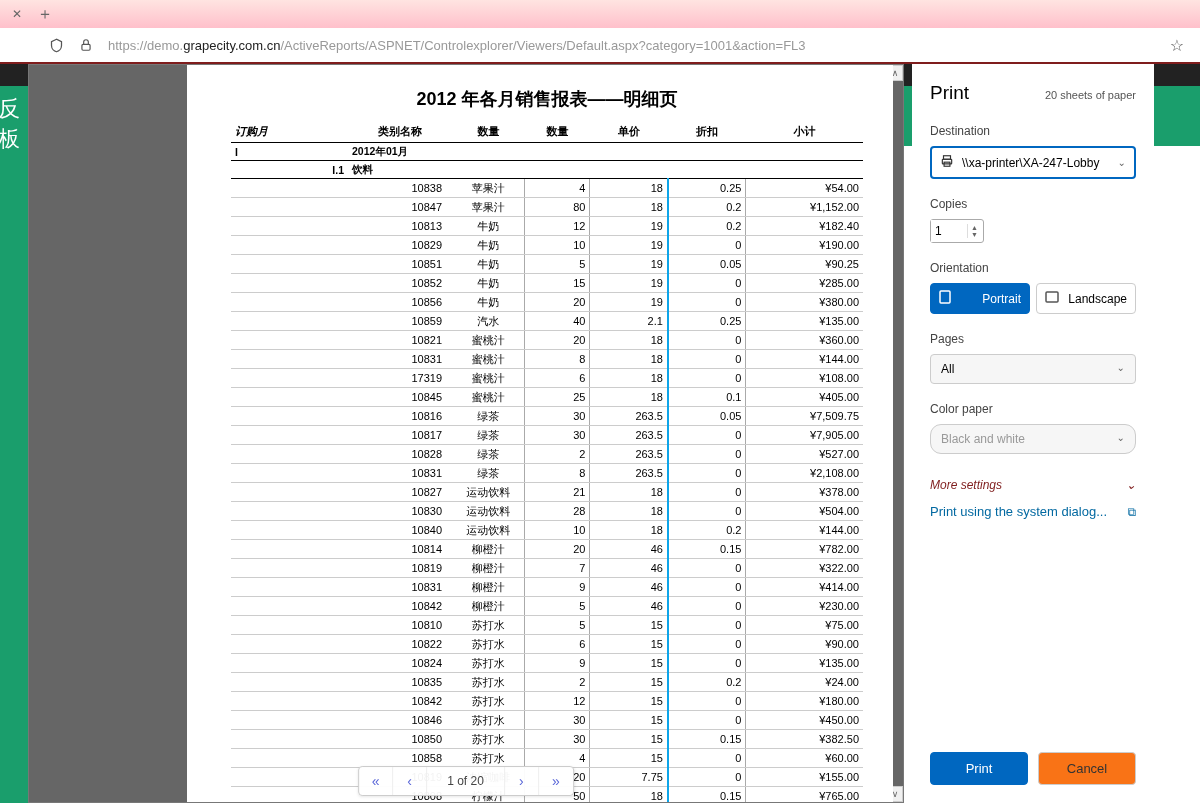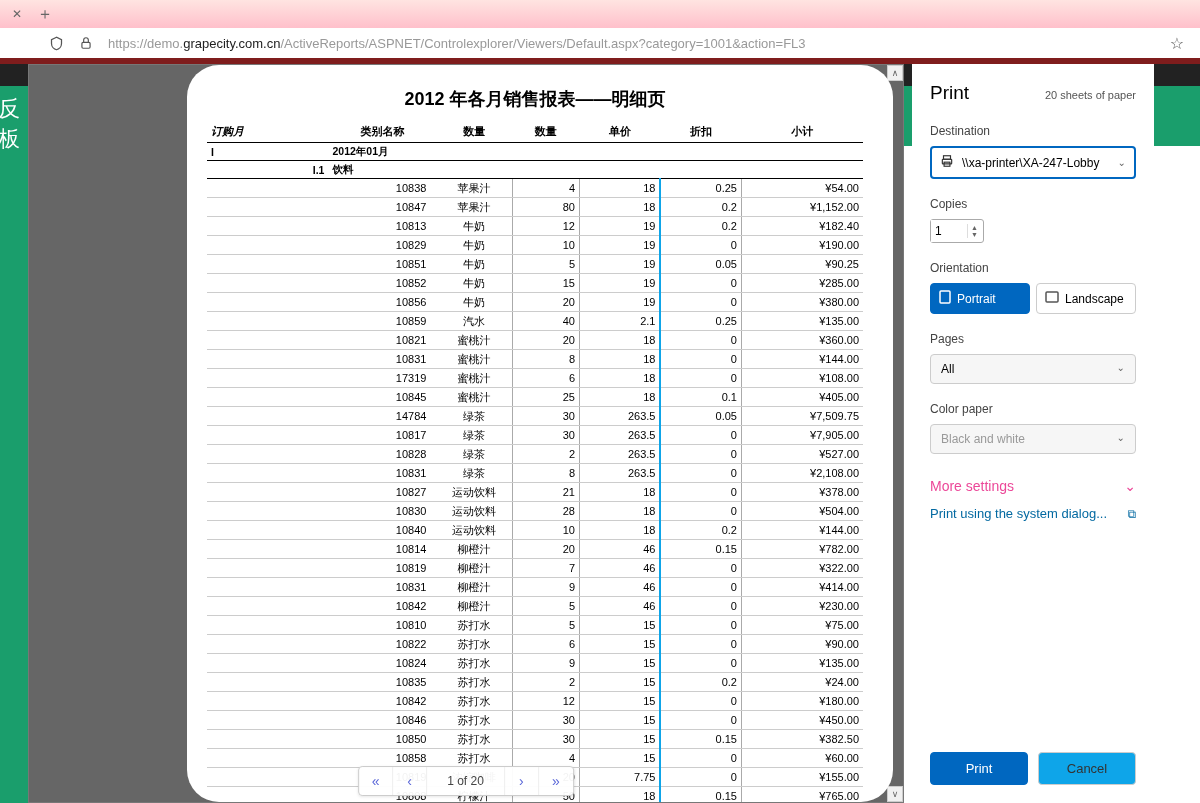--- a/index.html
+++ b/index.html
@@ -2,37 +2,37 @@
 <html><head>
 <meta charset="utf-8">
 <style>
 * { box-sizing: border-box; margin: 0; padding: 0; font-family: Arial, "Microsoft YaHei", sans-serif; }
 body { background: #fff; width: 1200px; height: 803px; overflow: hidden; position: relative; }
 
 .tab-bar { height: 28px; background: linear-gradient(to bottom, #ffe4e1, #ffc0cb); display: flex; align-items: center; padding: 0 8px; }
 .tab-close { width: 18px; height: 18px; display: flex; align-items: center; justify-content: center; color: #666; font-size: 12px; margin-right: 10px; }
 .tab-add { width: 18px; height: 18px; display: flex; align-items: center; justify-content: center; color: #666; font-size: 16px; }
 
-.addr-bar { height: 36px; background: #fff; display: flex; align-items: center; padding: 0 12px; gap: 14px; border-bottom: 6px solid #7f1d1d; }
+.addr-bar { height: 36px; background: #fff; display: flex; align-items: center; padding: 0 12px; gap: 14px; border-bottom: 2px solid #7f1d1d; }
 .shield-icon, .lock-icon { width: 16px; height: 16px; display: flex; align-items: center; justify-content: center; color: #555; margin-left: 36px;}
 .lock-icon { margin-left: 0; }
 .url { font-size: 13px; color: #999; flex: 1; }
 .url .domain { color: #222; }
 .fav-icon { color: #555; font-size: 16px; margin-right: 4px; }
 
 .page-band { height: 739px; display: flex; }
 .left-bg { width: 28px; background: #1a9e6c; position: relative; }
 .left-bg::before { content: ""; position: absolute; top: 0; left: 0; right: 0; height: 22px; background: #222; }
 .left-label { position: absolute; top: 30px; left: -2px; color: #fff; font-size: 22px; writing-mode: horizontal-tb; letter-spacing: 2px; }
 .band-rest { flex: 1; position: relative; }
 .band-rest::before { content: ""; position: absolute; top: 0; left: 0; right: 0; height: 22px; background: #222; }
 .band-rest::after { content: ""; position: absolute; top: 22px; left: 0; right: 0; height: 60px; background: #1a9e6c; }
 
 .preview-overlay { position: absolute; top: 64px; left: 28px; width: 876px; height: 739px; background: #666; border: 1px solid #777; }
-.page { position: absolute; top: 0; left: 158px; width: 706px; height: 100%; background: #fff; padding: 16px 30px 0 20px; overflow: hidden; border-radius: 32px; }
+.page { position: absolute; top: 0; left: 158px; width: 706px; height: 100%; background: #fff; padding: 16px 30px 0 44px; overflow: hidden; }
 .page-title { text-align: center; font-size: 18px; font-weight: bold; margin: 6px 0 10px 0; }
 
 .rpt-table { width: 100%; border-collapse: collapse; font-size: 11px; }
 .rpt-table th { text-align: center; font-weight: bold; border-bottom: 1.5px solid #000; padding: 3px 4px; }
 .rpt-table th:first-child, .rpt-table td.col-month { text-align: left; }
 .rpt-table td { padding: 1.5px 4px; text-align: right; white-space: nowrap; }
 .rpt-table td.col-cat, .rpt-table td.col-name { text-align: center; }
 .rpt-table td.col-month { text-align: left; font-weight: bold; }
 .row-month td { border-bottom: 1px solid #000; font-size: 10.5px; }
 .row-cat td { border-bottom: 1px solid #000; font-size: 10.5px; }
@@ -57,30 +57,30 @@
 .pp-sheets { font-size: 11px; color: #555; }
 .pp-label { font-size: 12px; color: #444; margin-bottom: 8px; }
 .pp-group { margin-bottom: 18px; }
 .pp-dest { border: 2px solid #0067c0; border-radius: 4px; padding: 6px 8px; display: flex; align-items: center; gap: 8px; font-size: 12px; }
 .pp-dest .chev, .pp-select .chev { margin-left: auto; font-size: 10px; color: #666; }
 .pp-copies { width: 50px; }
 .pp-copies-wrap { display: flex; align-items: center; border: 1px solid #aaa; border-radius: 3px; width: 54px; }
 .pp-copies-wrap input { width: 36px; border: none; padding: 4px 4px; font-size: 12px; outline: none; }
 .pp-spin { display: flex; flex-direction: column; font-size: 7px; color: #666; padding: 0 3px; border-left: 1px solid #ddd; }
 .pp-seg { display: flex; gap: 6px; }
-.pp-seg-btn { flex: 1; border: 1px solid #ccc; border-radius: 4px; padding: 6px 8px; font-size: 12px; display: flex; align-items: center; gap: 6px; background: #fff; cursor: pointer; }
+.pp-seg-btn { flex: 1; border: 1px solid #ccc; border-radius: 4px; padding: 6px 8px; font-size: 12px; display: flex; align-items: center; gap: 6px; background: #fff; cursor: pointer; justify-content: space-between; }
 .pp-seg-btn.active { background: #0067c0; color: #fff; border-color: #0067c0; }
 .pp-select { border: 1px solid #ccc; border-radius: 4px; padding: 7px 10px; font-size: 12px; display: flex; background: #f6f6f6; }
-.pp-select.disabled { color: #999; }
-.pp-more { display: flex; justify-content: space-between; align-items: center; font-size: 14px; color: #ec4899; padding: 6px 0; cursor: pointer; }
+.pp-select.disabled { color: #999; border-radius: 11px; }
+.pp-more { display: flex; justify-content: space-between; align-items: center; font-size: 12px; color: #7f1d1d; padding: 6px 0; cursor: pointer; font-style: italic; }
 .pp-link { color: #0369a1; font-size: 13px; display: flex; justify-content: space-between; align-items: center; padding: 6px 0; cursor: pointer; }
 .pp-foot { margin-top: auto; display: flex; gap: 10px; padding-top: 16px; }
 .pp-btn { flex: 1; padding: 8px 0; border-radius: 4px; font-size: 13px; text-align: center; cursor: pointer; }
 .pp-btn.primary { background: #0067c0; color: #fff; border: 1px solid #0067c0; }
-.pp-btn.secondary { background: #0ea5e9; color: #333; border: 1px solid #ccc; }
+.pp-btn.secondary { background: #f97316; color: #333; border: 1px solid #ccc; }
 .printer-icon { width: 14px; height: 14px; }
 .ext-icon { font-size: 12px; }
 
 </style>
 </head>
 <body>
 
 <div class="tab-bar">
   <span class="tab-close">✕</span>
   <span class="tab-add">＋</span>
@@ -238,21 +238,21 @@
             <td></td>
             <td class="col-id">10845</td>
             <td class="col-name">蜜桃汁</td>
             <td>25</td>
             <td>18</td>
             <td>0.1</td>
             <td>¥405.00</td>
           </tr>
           <tr class="row-data">
             <td></td>
-            <td class="col-id">14784</td>
+            <td class="col-id">10816</td>
             <td class="col-name">绿茶</td>
             <td>30</td>
             <td>263.5</td>
             <td>0.05</td>
             <td>¥7,509.75</td>
           </tr>
           <tr class="row-data">
             <td></td>
             <td class="col-id">10817</td>
             <td class="col-name">绿茶</td>

